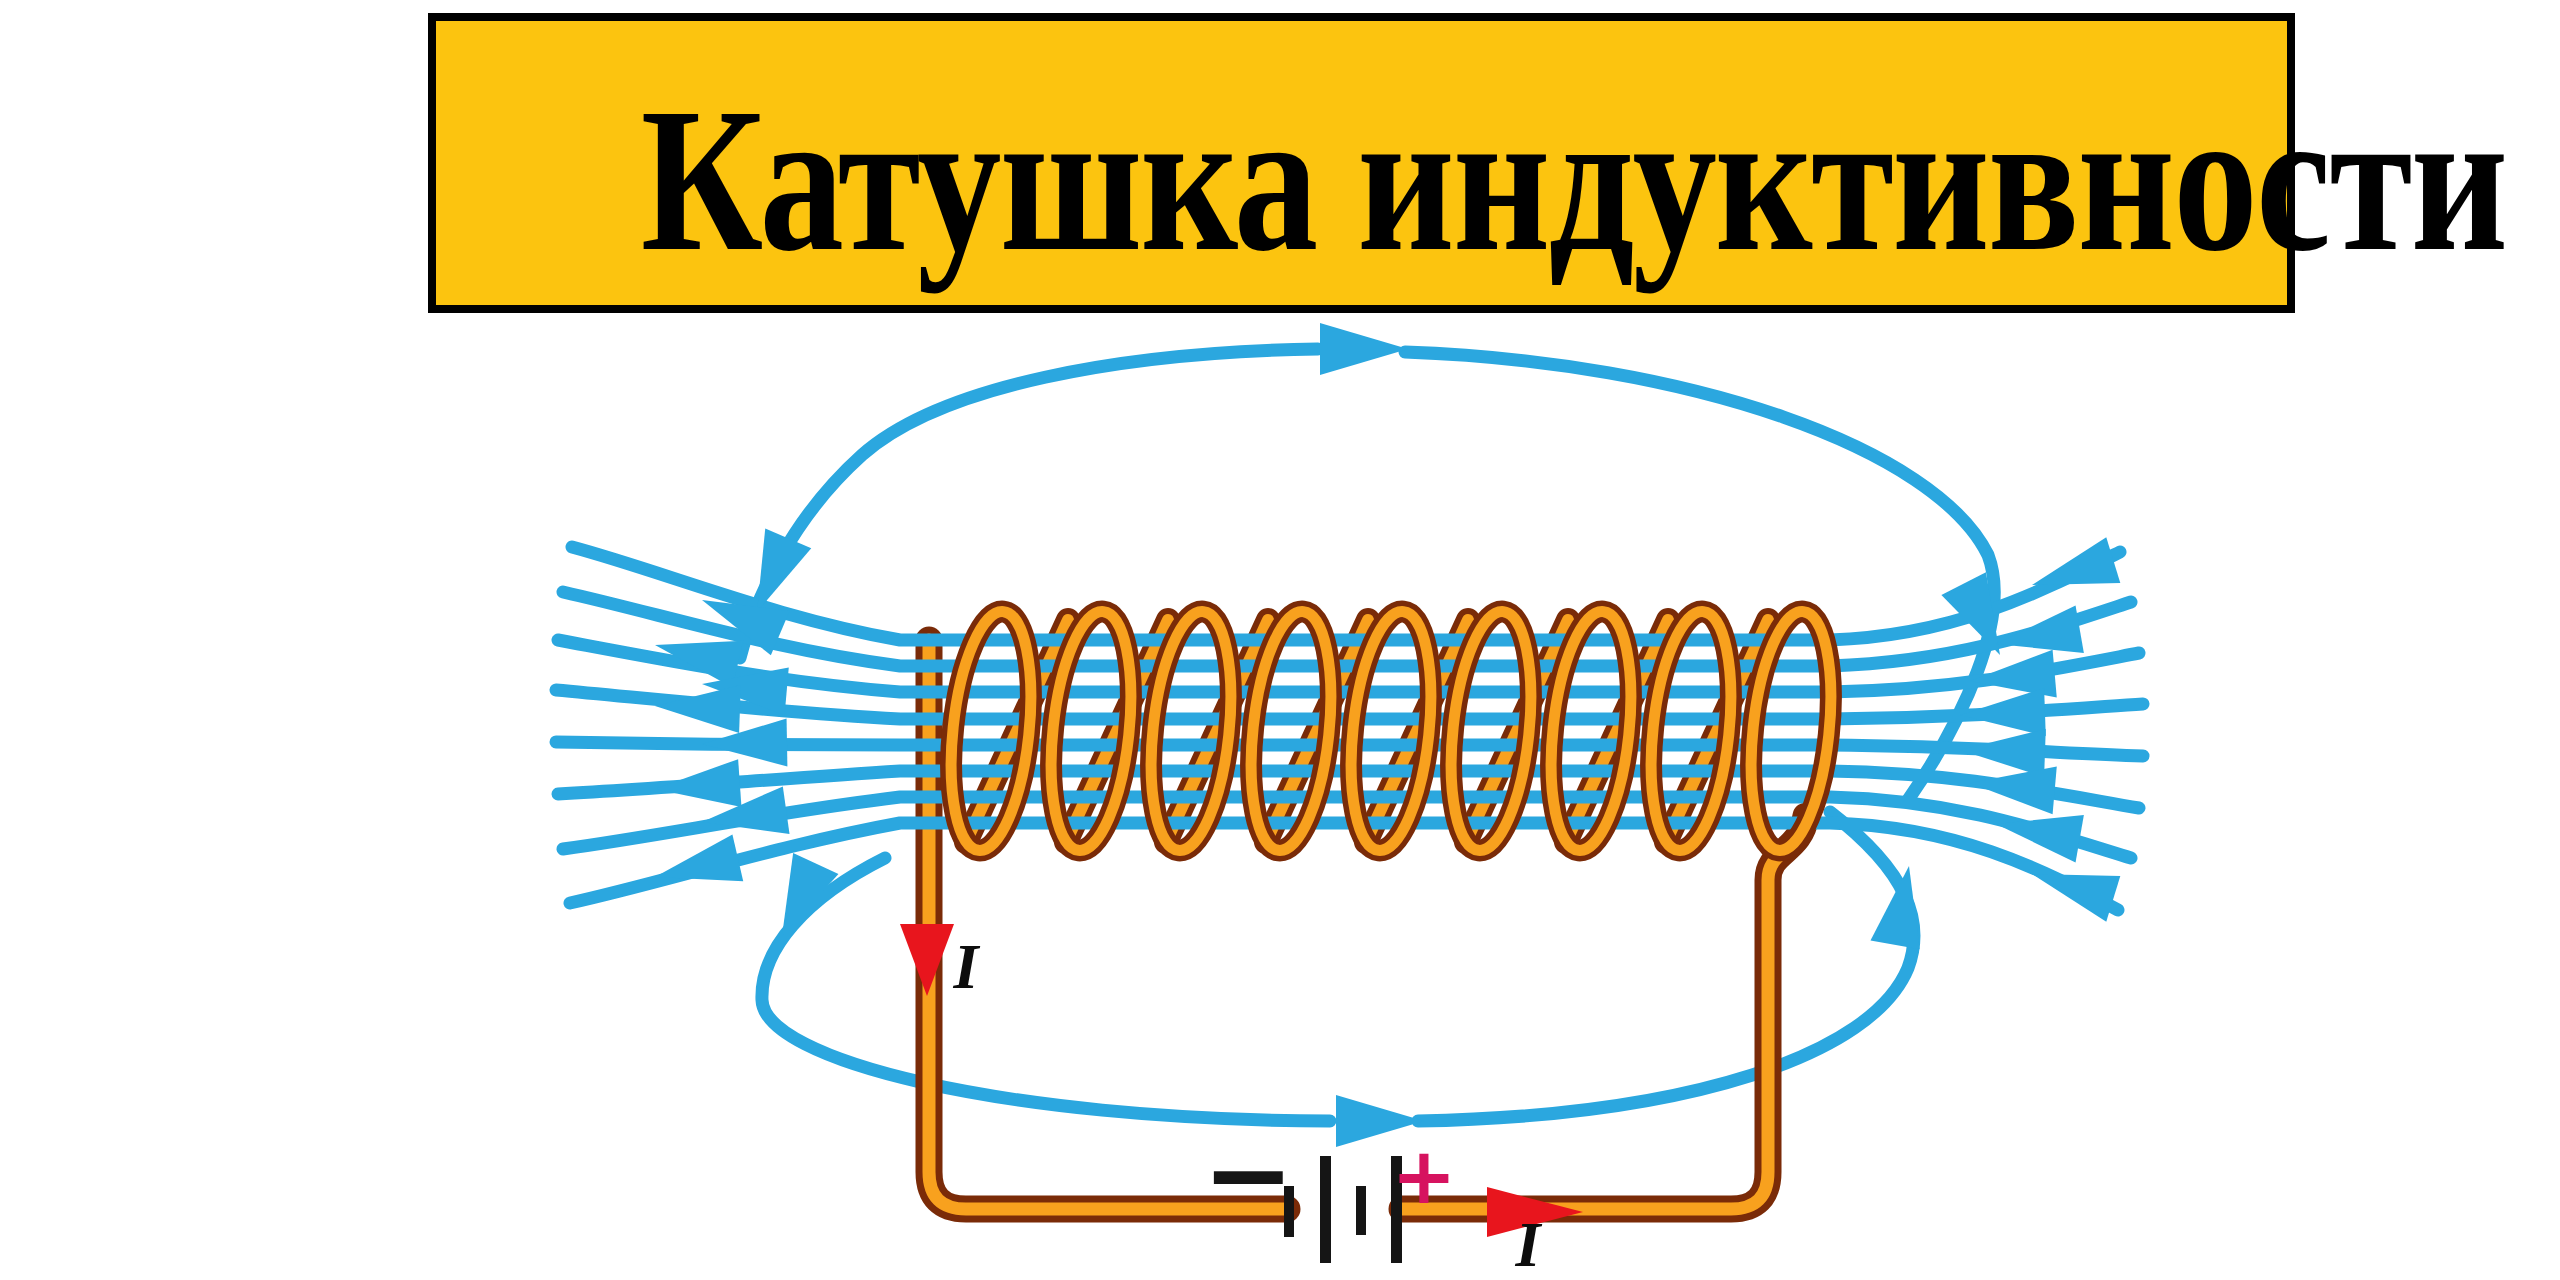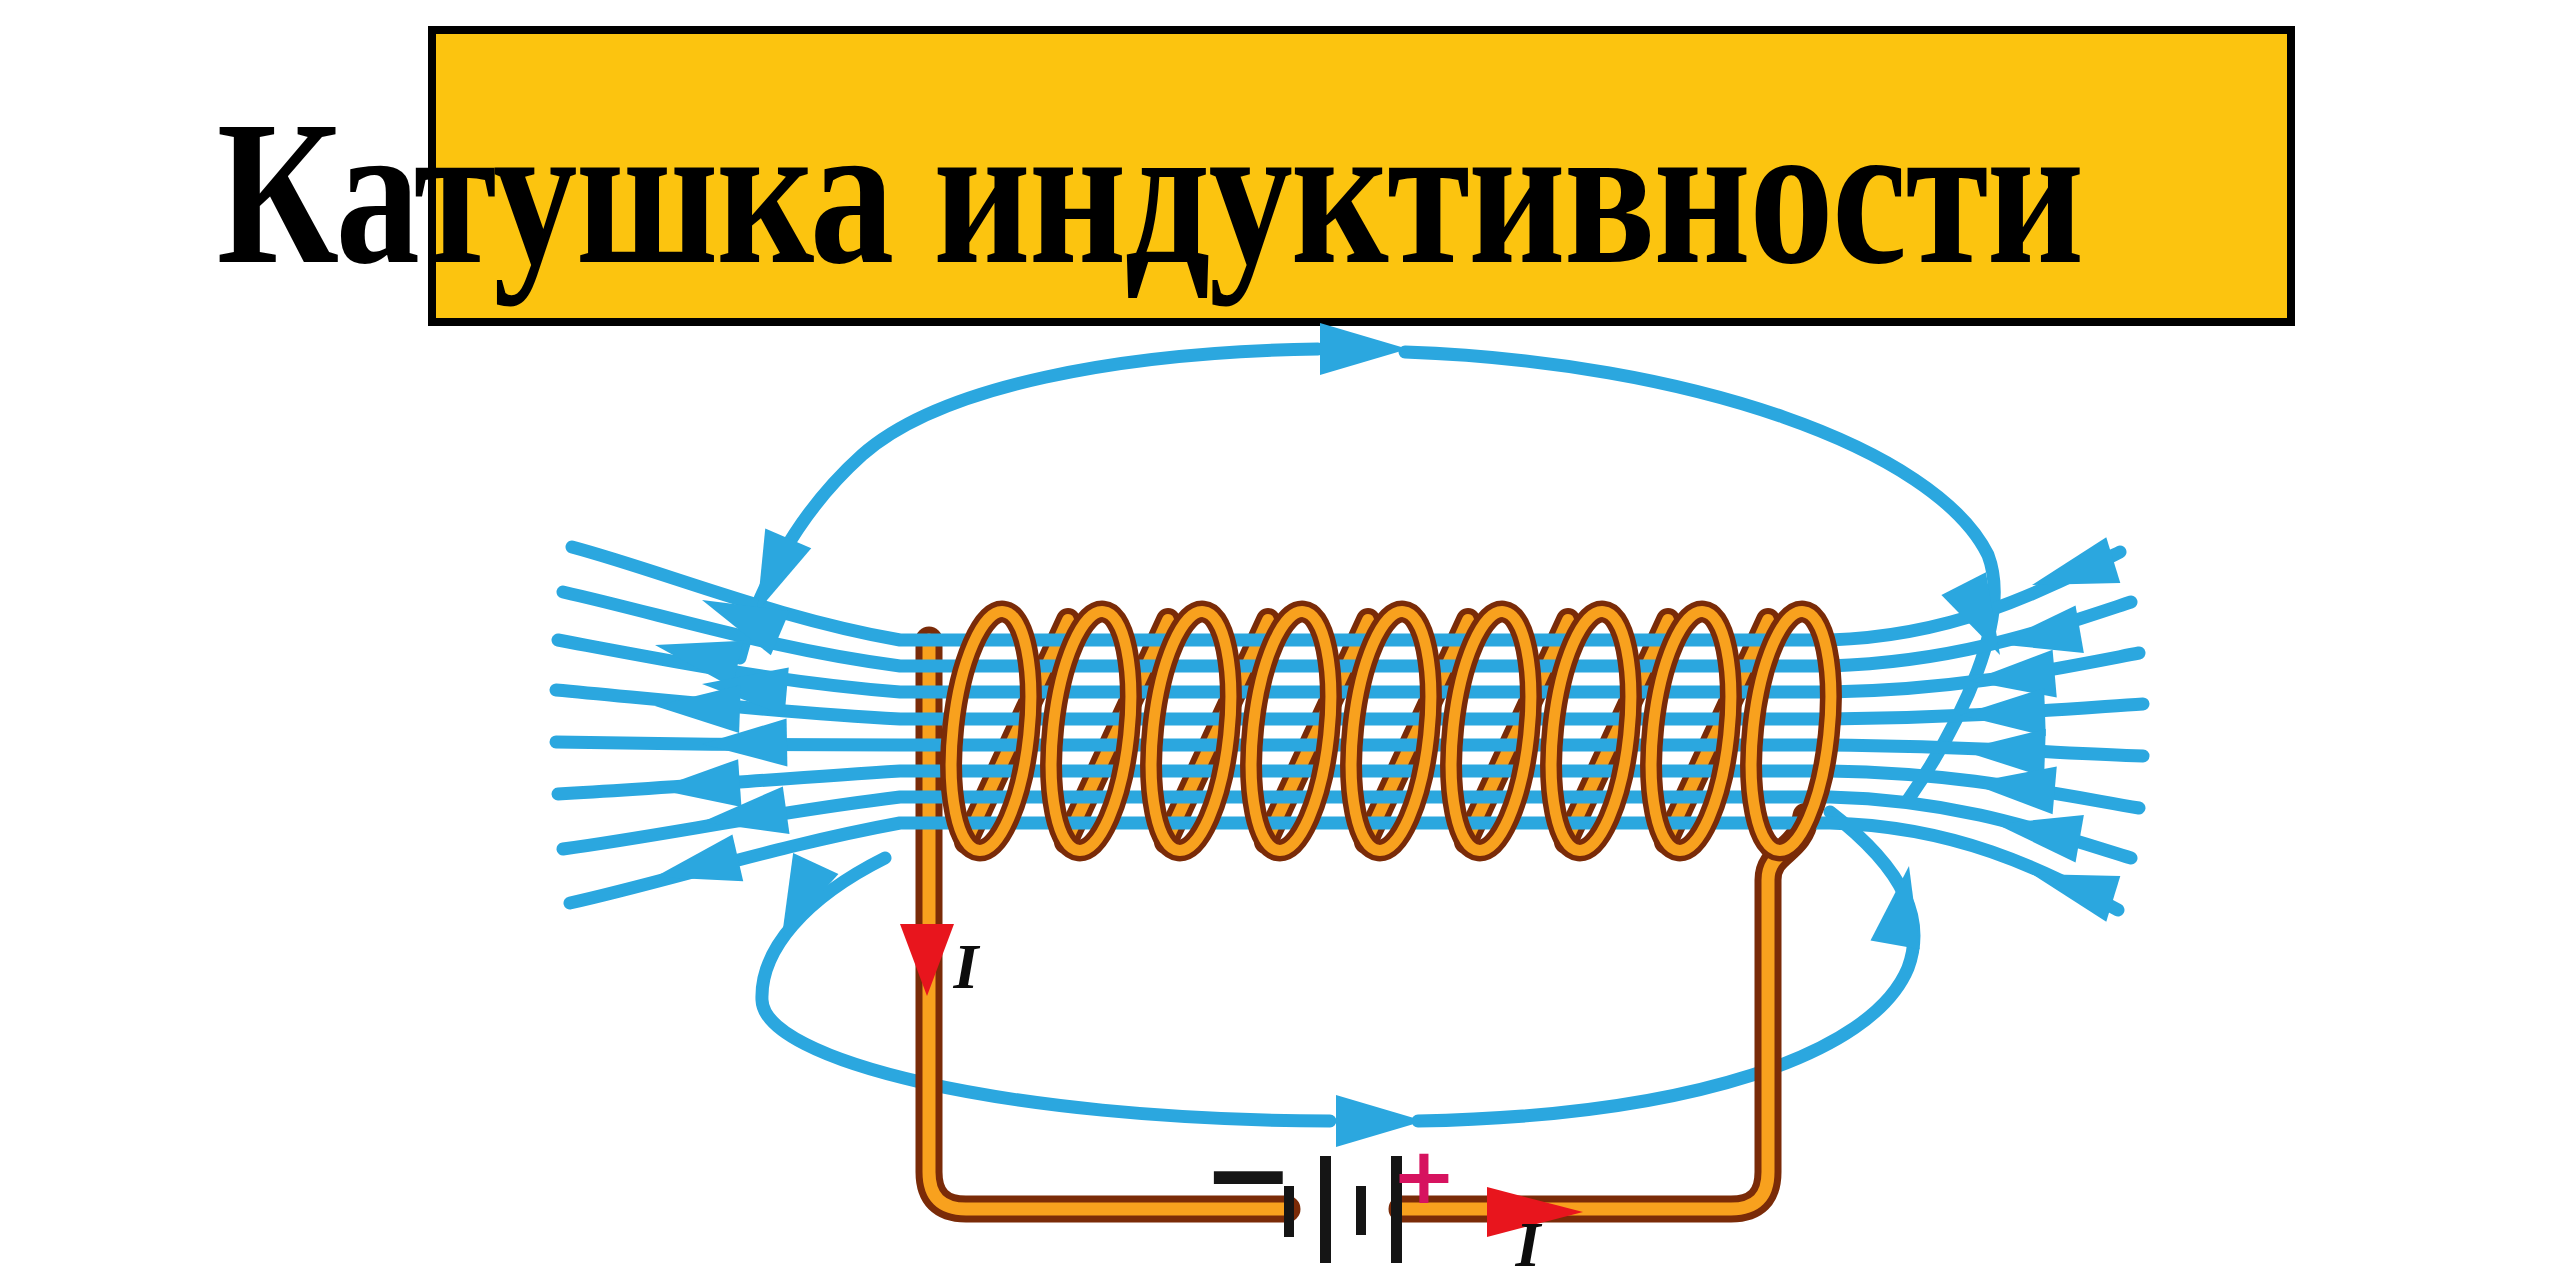--- a/index.html
+++ b/index.html
@@ -1,21 +1,21 @@
 <!DOCTYPE html>
 <html style="--banner_yellow: #FCC40F; --banner_border: #000000; --title_text: #000000; --field_line_blue: #2BA7DF; --wire_orange: #F8A11E; --wire_outline: #7A2B08; --current_arrow_red: #E8151D; --battery_plus_crimson: #D6135F; --battery_plate: #151515; --current_label: #0D0D0D;"><head>
 <meta charset="utf-8">
 <style>
   html,body{margin:0;padding:0;background:#ffffff;}
   #stage{position:relative;width:2560px;height:1280px;background:#fff;overflow:hidden;
          font-family:"Liberation Serif",serif;}
-  .banner{position:absolute;left:428px;top:26px;width:1867px;height:300px;
+  .banner{position:absolute;left:428px;top:13px;width:1867px;height:300px;
           background:var(--banner_yellow,#FCC40F);
           border:8px solid var(--banner_border,#000);
-          box-sizing:border-box;display:flex;align-items:center;justify-content:flex-end;}
+          box-sizing:border-box;display:flex;align-items:center;justify-content:flex-start;}
   .banner-title{font-family:"Liberation Serif",serif;font-weight:700;font-size:206px;
                 line-height:1;white-space:nowrap;color:var(--title_text,#000);
                 transform:scaleX(0.82);padding-top:34px;letter-spacing:-2px;}
   svg.diagram{position:absolute;left:0;top:0;width:2560px;height:1280px;}
   .fl{fill:none;stroke:var(--field_line_blue,#2BA7DF);stroke-width:13;stroke-linecap:round;}
   .flf{fill:var(--field_line_blue,#2BA7DF);stroke:none;}
   .wo{fill:none;stroke:var(--wire_outline,#7A2B08);stroke-width:27;stroke-linecap:round;}
   .wi{fill:none;stroke:var(--wire_orange,#F8A11E);stroke-width:13;stroke-linecap:round;}
   .dgo{fill:none;stroke:var(--wire_outline,#7A2B08);stroke-width:24;stroke-linecap:round;}
   .dgi{fill:none;stroke:var(--wire_orange,#F8A11E);stroke-width:12;stroke-linecap:round;}

